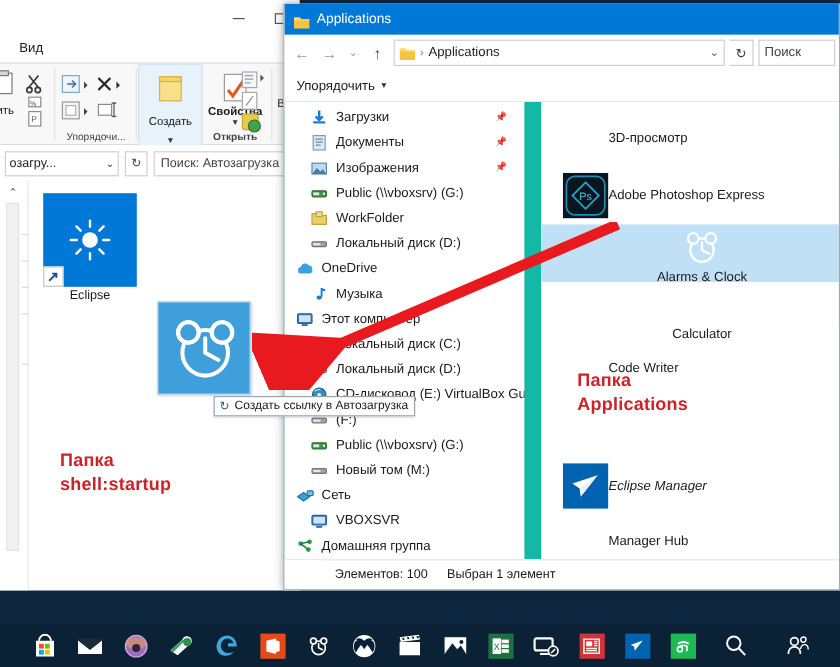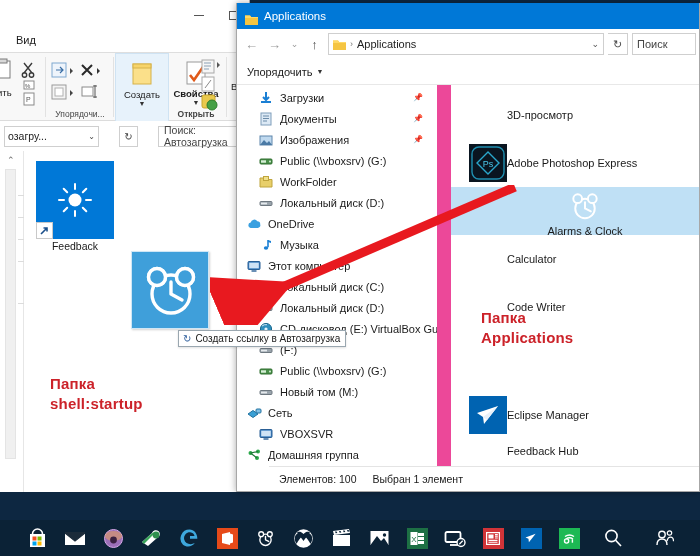--- a/index.html
+++ b/index.html
@@ -54,21 +54,21 @@
   .rb-group {
     position: absolute; top: 0; height: 69px;
     display: flex; flex-direction: column; align-items: center; justify-content: flex-start;
   }
   .rb-sep { position: absolute; top: 4px; width: 1px; height: 60px; background: #e2e2e2; }
   .rb-label { font-size: 8.5px; color: #444; position: absolute; bottom: 3px; width: 100%; text-align: center; }
   .rb-btn-label { font-size: 9.5px; color: #1a1a1a; text-align: center; line-height: 11px; }
 
   .addressbar {
     position: absolute; left: 0; top: 121px; width: 250px; height: 30px;
-    background: #ffffff; display: flex; align-items: center; padding: 0 4px; gap: 20px;
+    background: #ffffff; display: flex; align-items: center; padding: 0 4px; gap: 5px;
   }
   .ab-path {
     flex: 0 0 95px; height: 21px; border: 1px solid #cfcfcf; background: #fff;
     display: flex; align-items: center; padding: 0 3px; font-size: 10.5px; color: #222;
     justify-content: space-between;
   }
   .ab-refresh {
     width: 19px; height: 21px; border: 1px solid #cfcfcf; background: #fff;
     display: flex; align-items: center; justify-content: center; font-size: 10px; color: #444;
   }
@@ -159,21 +159,21 @@
     overflow: hidden;
   }
   .wr-toolbar {
     position: absolute; left: 0; top: 56px; width: 464px; height: 26px;
     background: #ffffff; display: flex; align-items: center; padding-left: 10px;
     border-bottom: 1px solid #e8e8e8;
   }
   .wr-toolbar .tb-item { font-size: 11px; color: #1a1a1a; display: flex; align-items: center; gap: 4px; }
   .wr-toolbar .tb-caret { font-size: 7px; color: #333; }
 
-  .wr-body { position: absolute; left: 0; top: 82px; width: 464px; height: 381px; background: #ec4899; }
+  .wr-body { position: absolute; left: 0; top: 82px; width: 464px; height: 381px; background: #14b8a6; }
 
   .navpane {
     position: absolute; left: 0; top: 0; width: 200px; height: 381px;
     background: #ffffff; overflow: hidden;
   }
   .nav-row {
     position: relative; height: 21px; display: flex; align-items: center;
     padding-left: 10px; gap: 7px; font-size: 11px; color: #1a1a1a; white-space: nowrap;
   }
   .nav-row.indent { padding-left: 22px; }
@@ -283,21 +283,21 @@
           <path d="M49 9 l3 3 l-3 3" fill="#333"></path>
           <g>
             <rect x="34" y="28" width="11" height="9" fill="#fff" stroke="#8a8a8a"></rect>
             <path d="M47 26 v13 M45 27 h4 M45 38 h4" stroke="#555" fill="none"></path>
           </g>
         </svg>
         <div class="rb-label">Упорядочи...</div>
       </div>
       <div class="rb-sep" style="left:113px;"></div>
 
-      <div class="rb-group" style="left:115px; width:54px; background:#e7f2fb; border:1px solid #cfe3f3;">
+      <div class="rb-group" style="left:115px; width:54px; background:#e7f2fb; border:1px solid #cfe3f3;justify-content:space-between;">
         <svg width="30" height="28" style="margin-top:6px">
           <rect x="6" y="4" width="18" height="20" fill="#fbe08a" stroke="#d6b24a"></rect>
           <rect x="6" y="4" width="18" height="4" fill="#f7d46a" stroke="#d6b24a"></rect>
         </svg>
         <div class="rb-btn-label" style="margin-top:1px">Создать</div>
         <div style="font-size:7px;color:#333;line-height:7px;">▼</div>
       </div>
 
       <div class="rb-group" style="left:172px; width:48px;font-weight:bold;">
         <svg width="30" height="28" style="margin-top:6px">
@@ -353,21 +353,21 @@
                    M8.7 8.7 l3.5 3.5 M27.8 27.8 l3.5 3.5
                    M31.3 8.7 l-3.5 3.5 M12.2 27.8 l-3.5 3.5"></path>
         </g>
       </svg>
       <div class="shortcut-badge">
         <svg width="11" height="11" viewBox="0 0 11 11">
             <path d="M2 9 L8 3 M4.5 3 H8 V6.5" stroke="#1b4f8a" stroke-width="1.6" fill="none"></path>
           </svg>
       </div>
     </div>
-    <div class="lbl-weather">Feedback</div>
+    <div class="lbl-weather">Eclipse</div>
 
     <div class="tile-alarm">
       <svg width="78" height="78" viewBox="0 0 78 78">
         <g fill="none" stroke="#ffffff" stroke-width="3.4">
           <circle cx="39" cy="42" r="19"></circle>
           <circle cx="25" cy="25" r="8.5"></circle>
           <circle cx="53" cy="25" r="8.5"></circle>
           <path d="M39 42 V30 M39 42 L50 48" stroke-linecap="round"></path>
         </g>
         <circle cx="25" cy="25" r="8.5" fill="#3f9fda"></circle>
@@ -608,44 +608,44 @@
               </g>
               <g fill="#bfe0f5" stroke="#ffffff" stroke-width="4">
                 <circle cx="24" cy="24" r="9"></circle>
                 <circle cx="54" cy="24" r="9"></circle>
               </g>
             </svg>
           </span>
           <span>Alarms &amp; Clock</span>
         </div>
 
-        <div class="app-row" style="top:150px;">
+        <div class="app-row" style="top:150px;flex-direction:column;">
           <span class="app-tile"></span>
           <span>Calculator</span>
         </div>
 
         <div class="app-row" style="top:198px;">
           <span class="app-tile"></span>
           <span>Code Writer</span>
         </div>
 
-        <div class="app-row" style="top:306px;">
+        <div class="app-row" style="top:296px;font-style:italic;">
           <span class="app-tile">
             <svg width="38" height="38" viewBox="0 0 38 38">
               <rect width="38" height="38" fill="#0063b1"></rect>
               <path d="M8 17 L29 10 L15 28 L14 21 Z" fill="#ffffff"></path>
               <path d="M14 21 L29 10 L18 24 Z" fill="#e8f1fa"></path>
             </svg>
           </span>
           <span>Eclipse Manager</span>
         </div>
 
         <div class="app-row" style="top:342px;">
           <span class="app-tile"></span>
-          <span>Feedback Hub</span>
+          <span>Manager Hub</span>
         </div>
 
       </div>
     </div>
 
     <div class="wr-status">
       <span>Элементов: 100</span>
       <span>Выбран 1 элемент</span>
     </div>
   </div>

